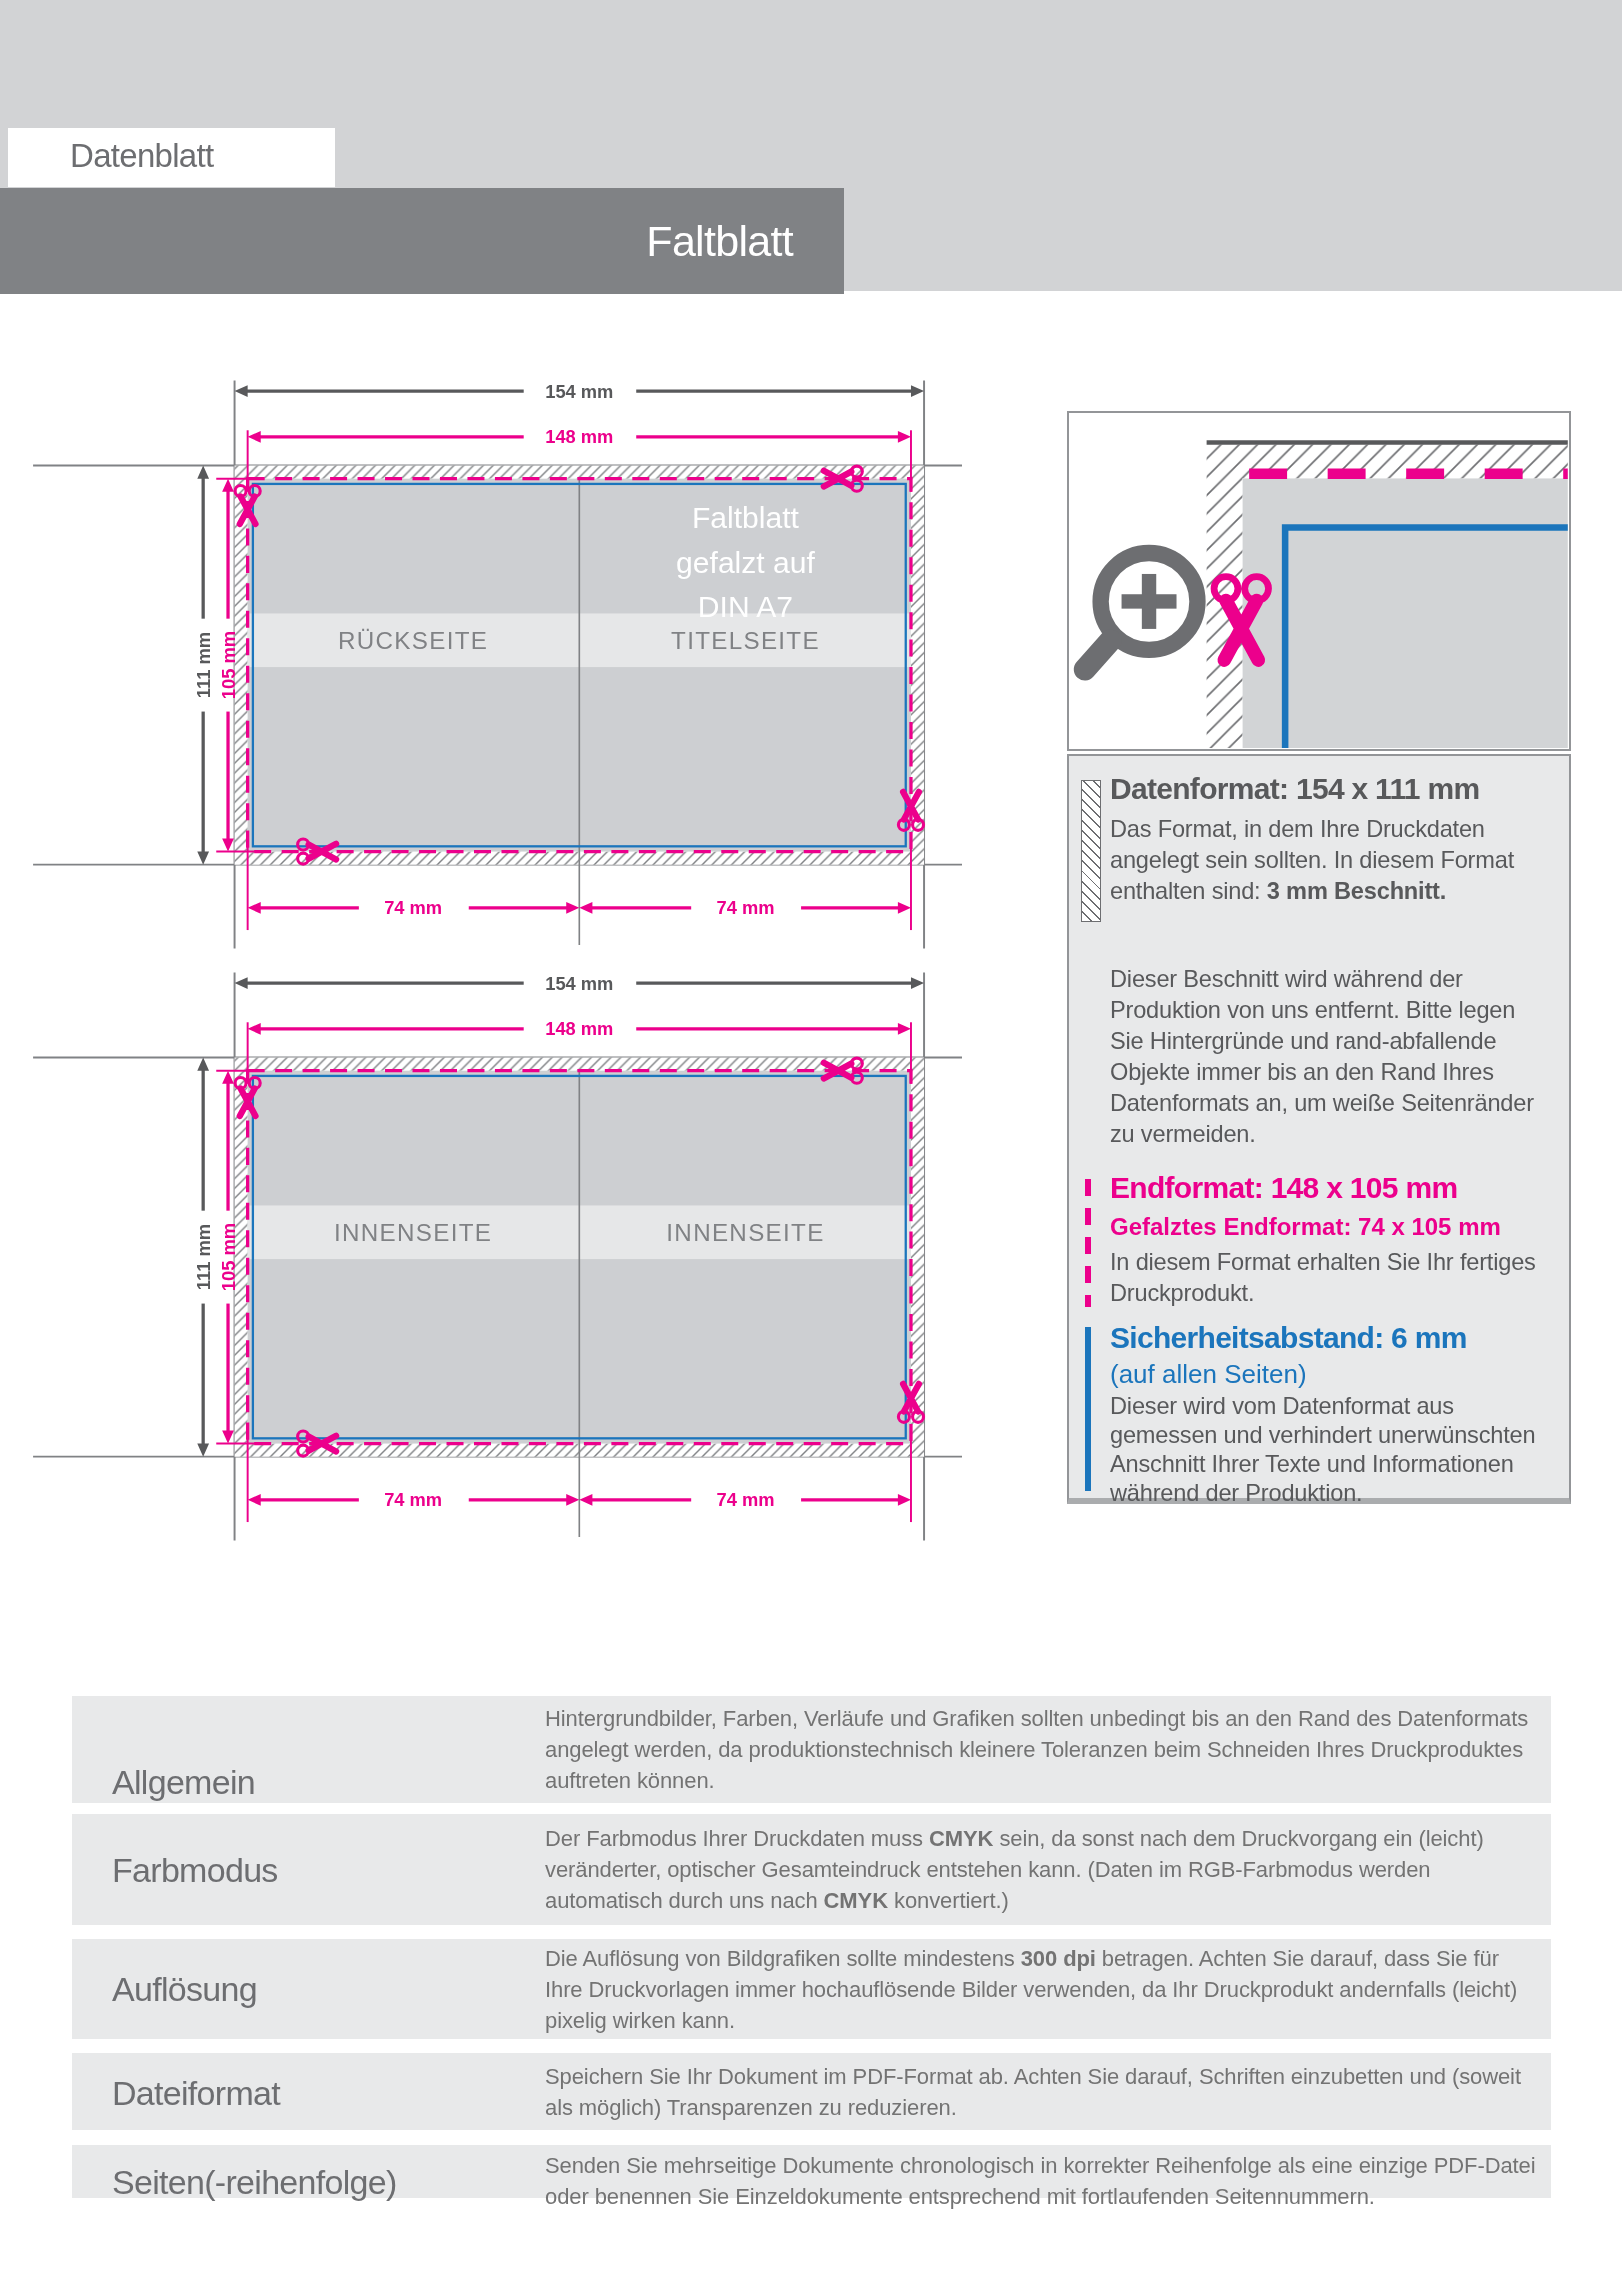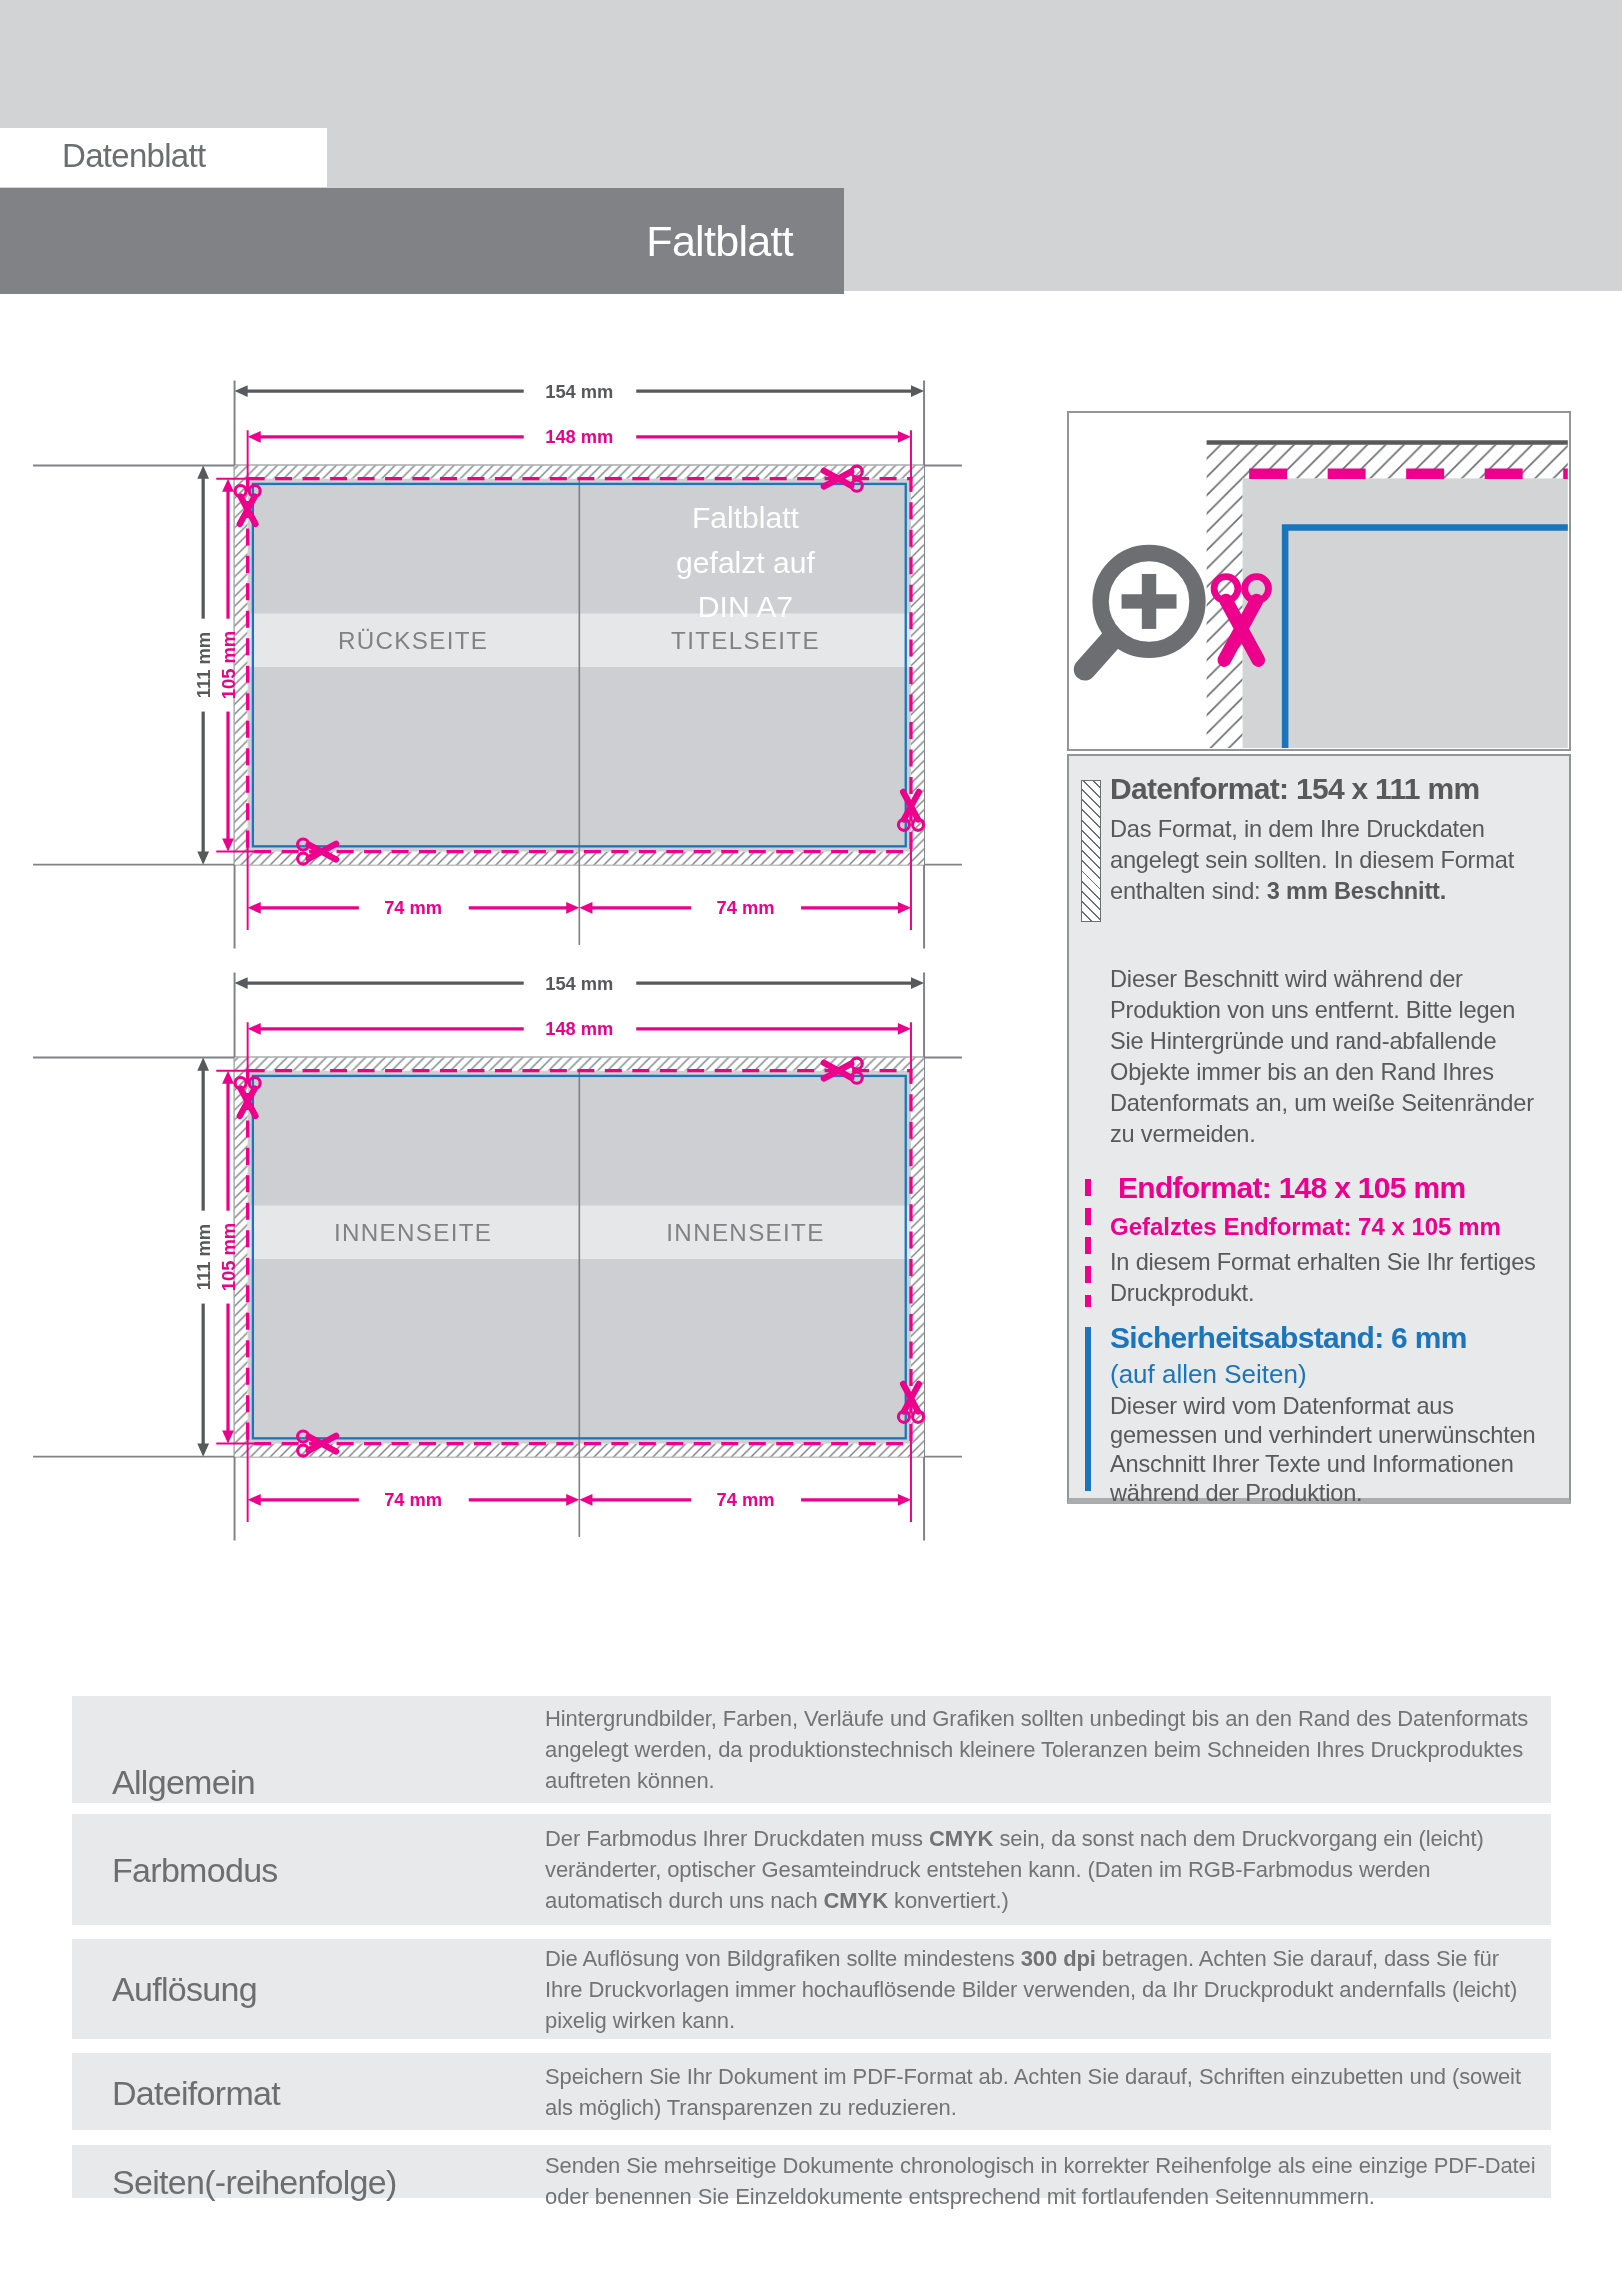--- a/index.html
+++ b/index.html
@@ -1,20 +1,20 @@
 <!DOCTYPE html>
 <html style="font-size:10.5px"><head>
 <meta charset="utf-8">
 <style>
   html,body{margin:0;padding:0;background:#fff;}
   .page{position:relative;width:1623px;height:2295px;background:#ffffff;overflow:hidden;
         font-family:"Liberation Sans",sans-serif;color:#58595b;}
   
   .hdr-band{position:absolute;left:0;top:0;width:1623px;height:291px;background:#d2d3d5;}
-  .hdr-tab{position:absolute;left:0;top:128px;width:327px;height:59px;background:#ffffff;}
+  .hdr-tab{position:absolute;left:8px;top:128px;width:327px;height:59px;background:#ffffff;}
   .hdr-tab span{position:absolute;left:62px;top:9.2px;font-size:33px;color:#6d6e71;letter-spacing:-0.7px;}
   .hdr-bar{position:absolute;left:0;top:188px;width:844px;height:106px;background:#808285;}
   .hdr-bar span{position:absolute;right:51px;top:29px;font-size:43px;color:#ffffff;letter-spacing:-0.7px;}
   
   .diag{position:absolute;left:0;width:982px;height:628px;}
   .diag.top{top:340px;}
   .diag.bot{top:932px;}
   
   .illu-box{position:absolute;left:1067px;top:411px;width:504px;height:340px;background:#ffffff;
             border:2.6px solid #939598;box-sizing:border-box;overflow:hidden;}
@@ -23,21 +23,21 @@
   .infobox .abs{position:absolute;}
   .hatch-icon{left:11.8px;top:23.6px;width:18.3px;height:140px;background-color:#fff;border:1.3px solid #6d6e71;
               background-image:repeating-linear-gradient(45deg,transparent 0,transparent 5.9px,#6d6e71 5.9px,#6d6e71 7.2px);}
   .dash-icon{left:15.7px;top:423px;width:5.9px;height:128px;
              background:repeating-linear-gradient(180deg,#ec008c 0,#ec008c 17px,transparent 17px,transparent 29px);}
   .blue-icon{left:15.7px;top:571px;width:5.9px;height:164px;background:#1b75bc;}
   .h1g{left:41px;top:15.7px;font-size:30px;font-weight:bold;color:#58595b;letter-spacing:-0.7px;}
   .body-g{font-size:23.6px;line-height:31px;color:#58595b;letter-spacing:-0.2px;}
   .s1body{left:41px;top:58px;width:435px;}
   .s1para{left:41px;top:208px;width:435px;}
-  .h1m{left:41px;top:415px;font-size:30px;font-weight:bold;color:#ec008c;letter-spacing:-0.7px;margin-left:8px;}
+  .h1m{left:41px;top:415px;font-size:30px;font-weight:bold;color:#ec008c;letter-spacing:-0.7px;}
   .h2m{left:41px;top:457px;font-size:24px;font-weight:bold;color:#ec008c;}
   .s2body{left:41px;top:491px;width:435px;}
   .h1b{left:41px;top:565px;font-size:30px;font-weight:bold;color:#1b75bc;letter-spacing:-0.7px;}
   .h2b{left:41px;top:603px;font-size:26px;color:#1b75bc;}
   .s3body{left:41px;top:636px;width:435px;line-height:29px;}
   
   .tips-bar{position:absolute;left:72px;top:1602px;width:1479px;height:73px;background:#808285;}
   .tips-bar span{position:absolute;left:49px;top:17px;font-size:36px;color:#ffffff;letter-spacing:-0.3px;}
   .tip-row{position:absolute;left:72px;width:1479px;background:#e8e9ea;}
   .tip-label{position:absolute;left:40px;font-size:34px;color:#6d6e71;letter-spacing:-0.7px;}

